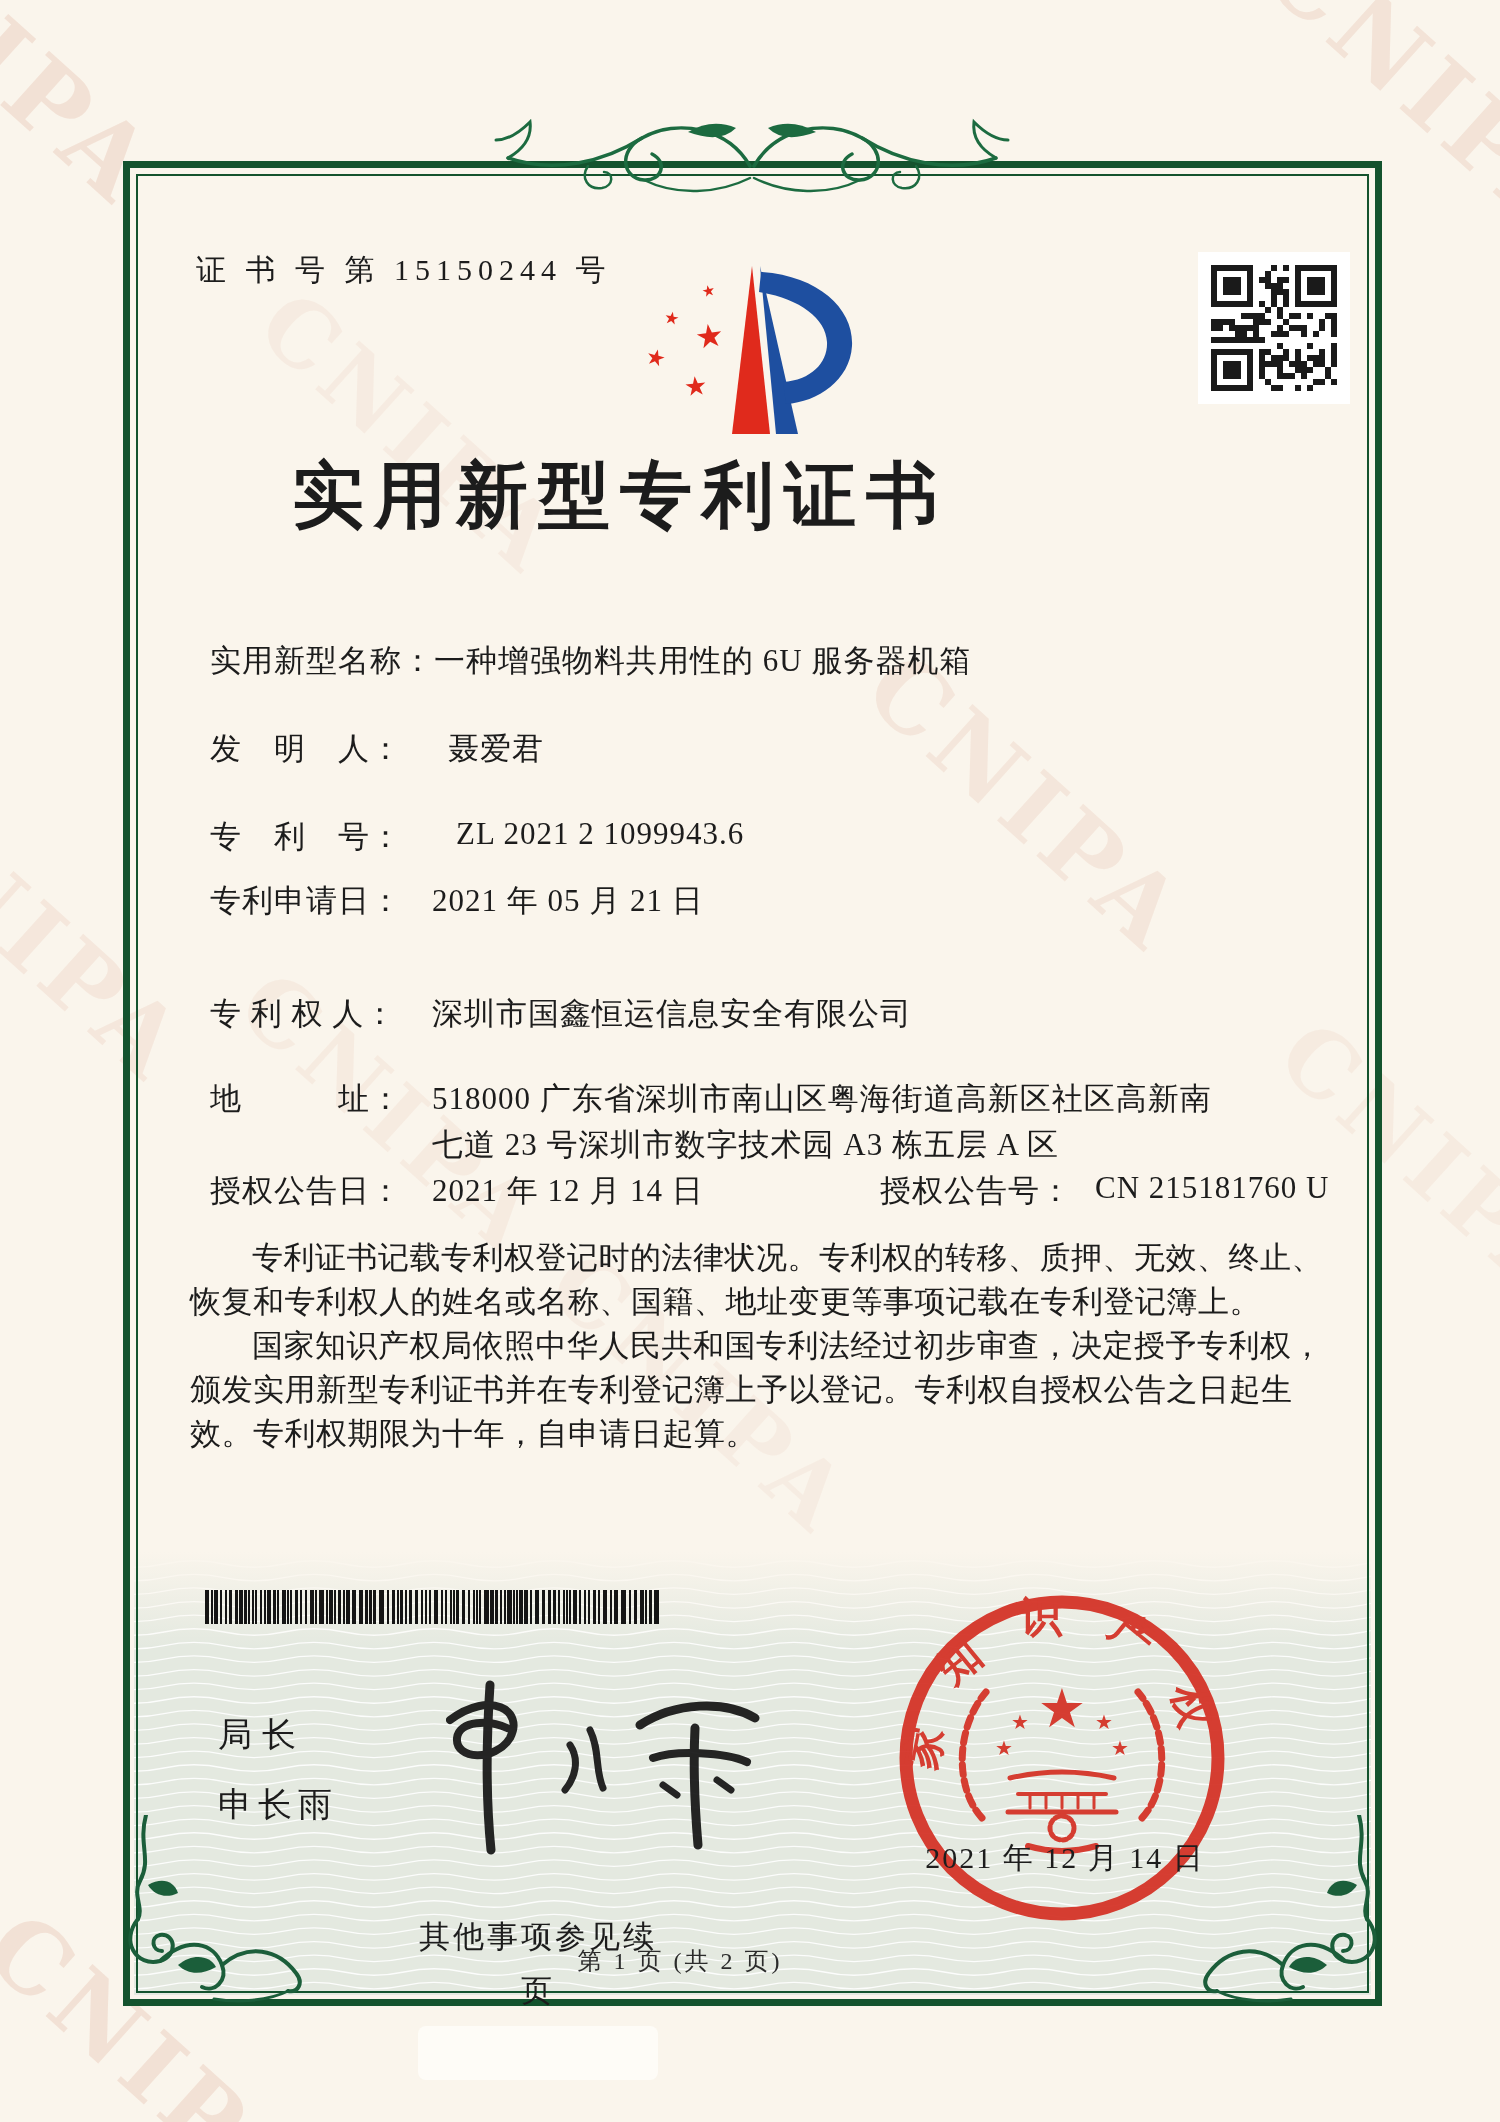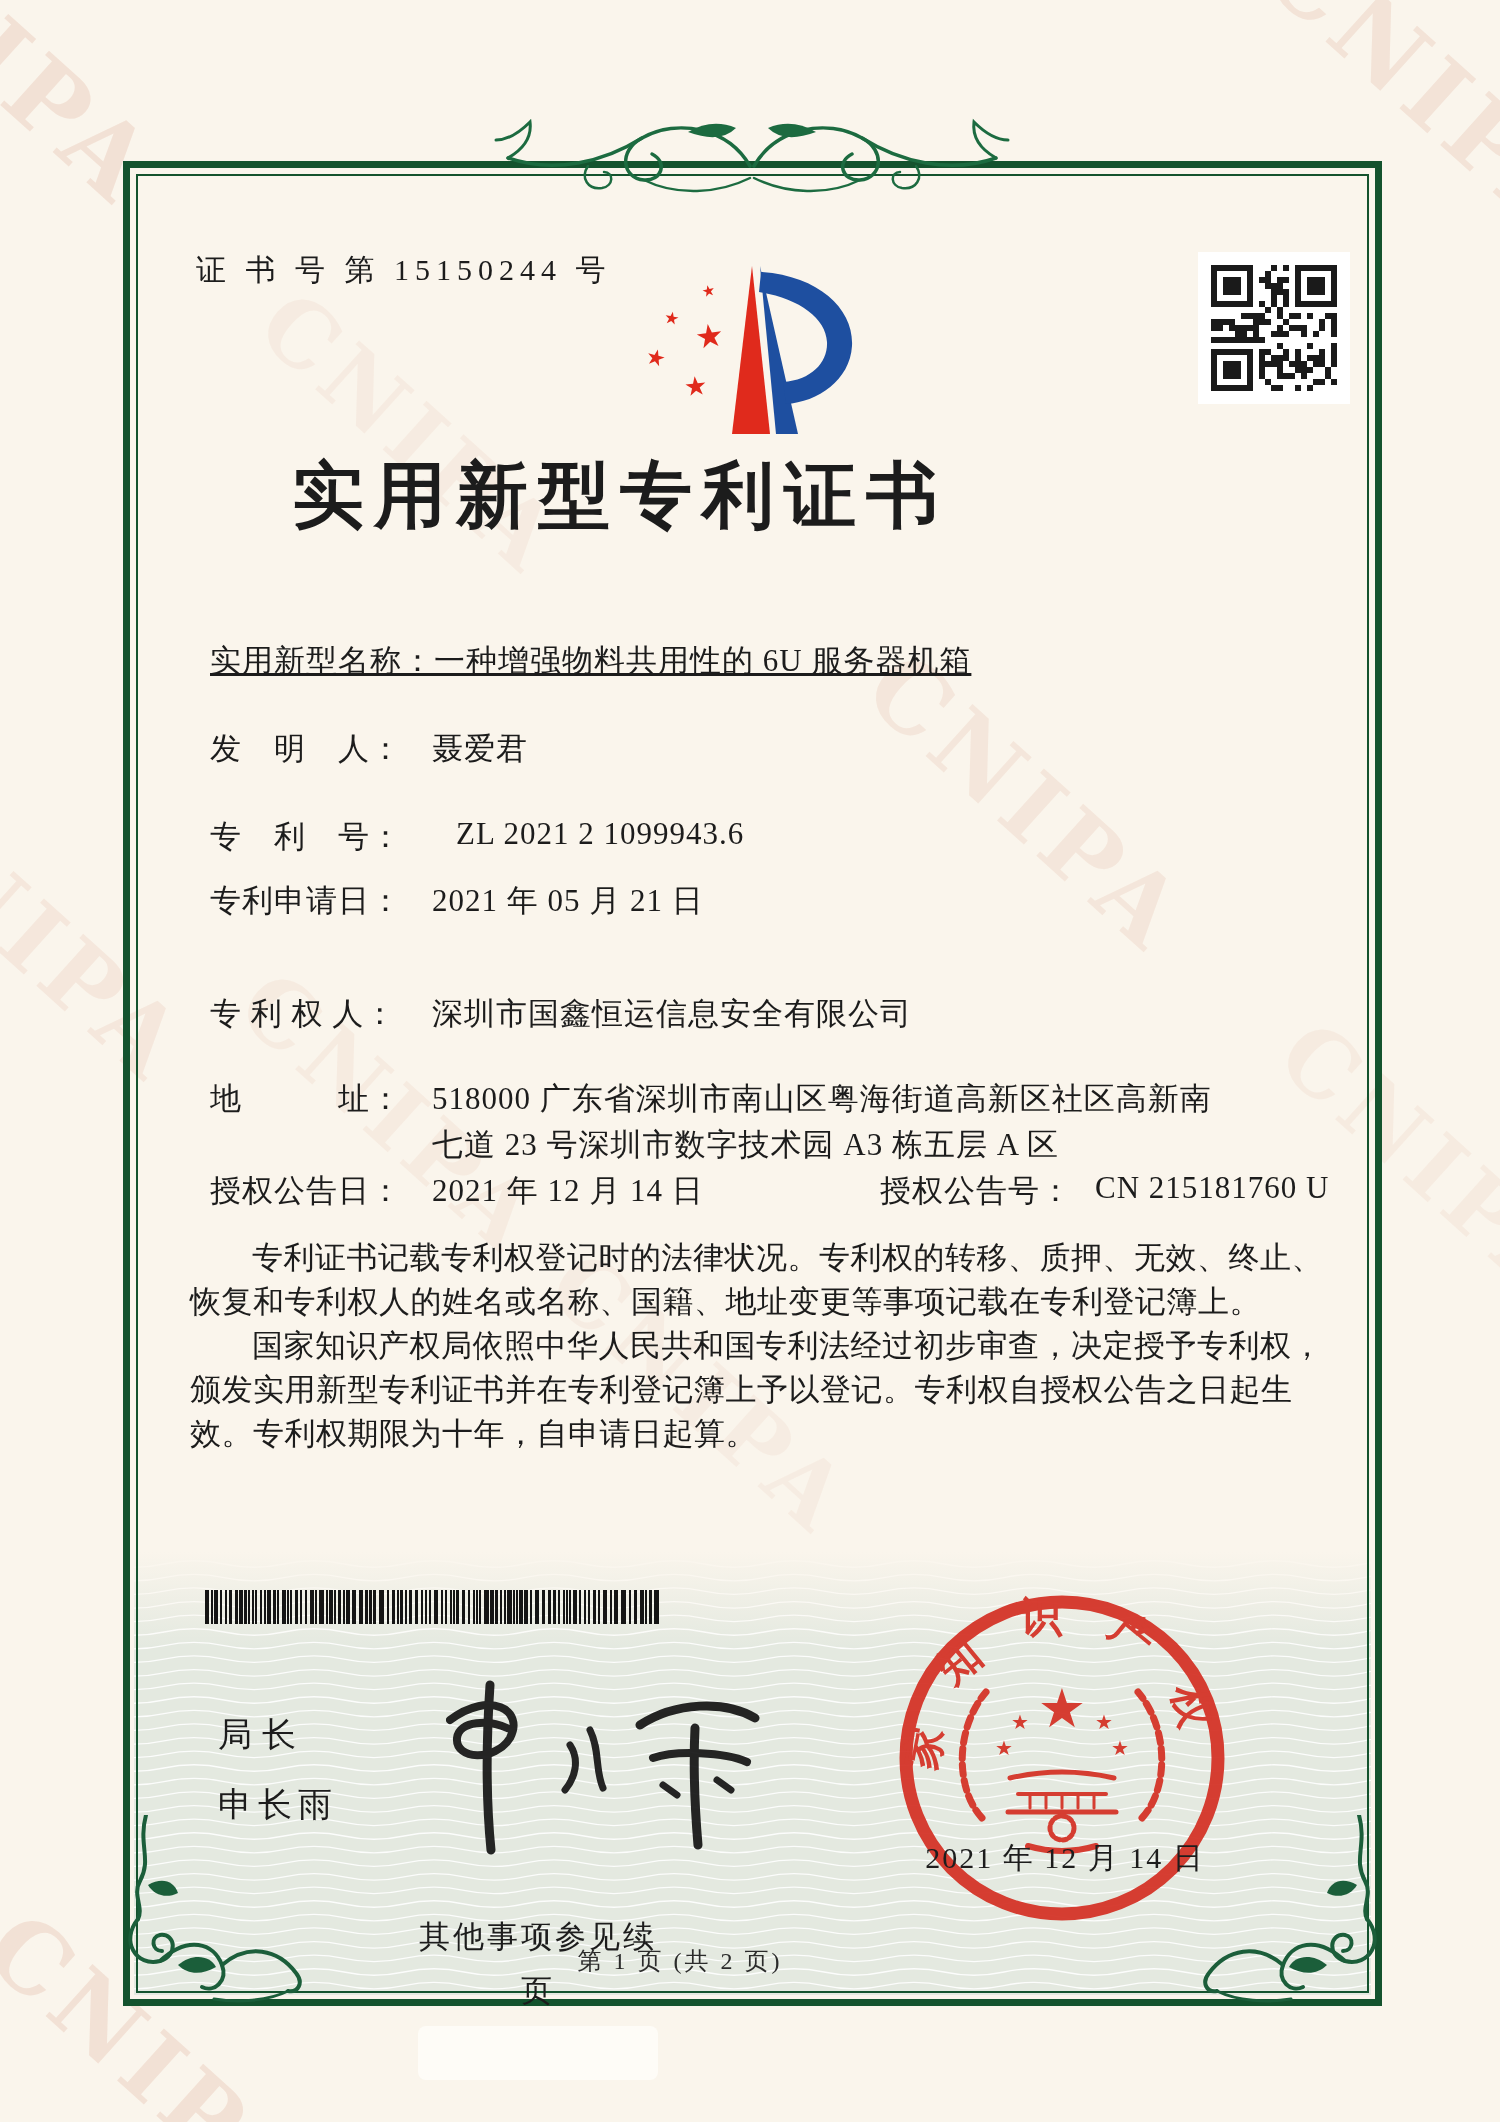--- a/index.html
+++ b/index.html
@@ -368,25 +368,25 @@
         <rect x="44" y="128" width="6" height="6" fill="#1a1a1a"></rect>
         <rect x="68" y="128" width="6" height="6" fill="#1a1a1a"></rect>
         <rect x="74" y="128" width="6" height="6" fill="#1a1a1a"></rect>
         <rect x="92" y="128" width="6" height="6" fill="#1a1a1a"></rect>
         <rect x="104" y="128" width="6" height="6" fill="#1a1a1a"></rect>
       </svg>
   </div>
 
   <div class="title">实用新型专利证书</div>
 
-  <div class="row" style="top:640px;text-decoration:underline;">
+  <div class="row" style="top:640px;">
     <span class="lbl">实用新型名称：</span>
     <span class="val">一种增强物料共用性的 6U 服务器机箱</span>
   </div>
-  <div class="row" style="top:728px;">
+  <div class="row" style="top:728px;gap:16px;">
     <span class="lbl">发　明　人：</span>
     <span class="val">聂爱君</span>
   </div>
   <div class="row" style="top:816px;gap:24px;">
     <span class="lbl">专　利　号：</span>
     <span class="val">ZL 2021 2 1099943.6</span>
   </div>
   <div class="row" style="top:880px;">
     <span class="lbl">专利申请日：</span>
     <span class="val">2021 年 05 月 21 日</span>

